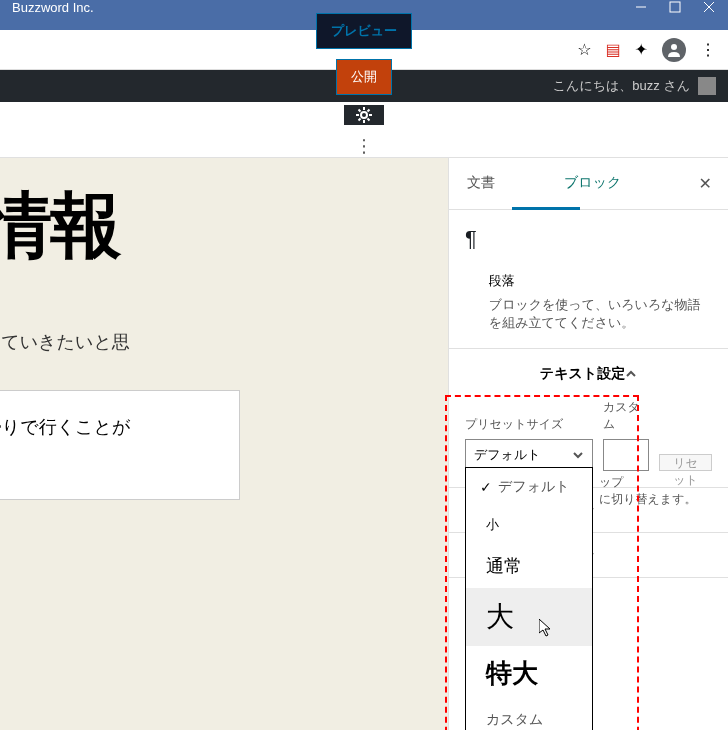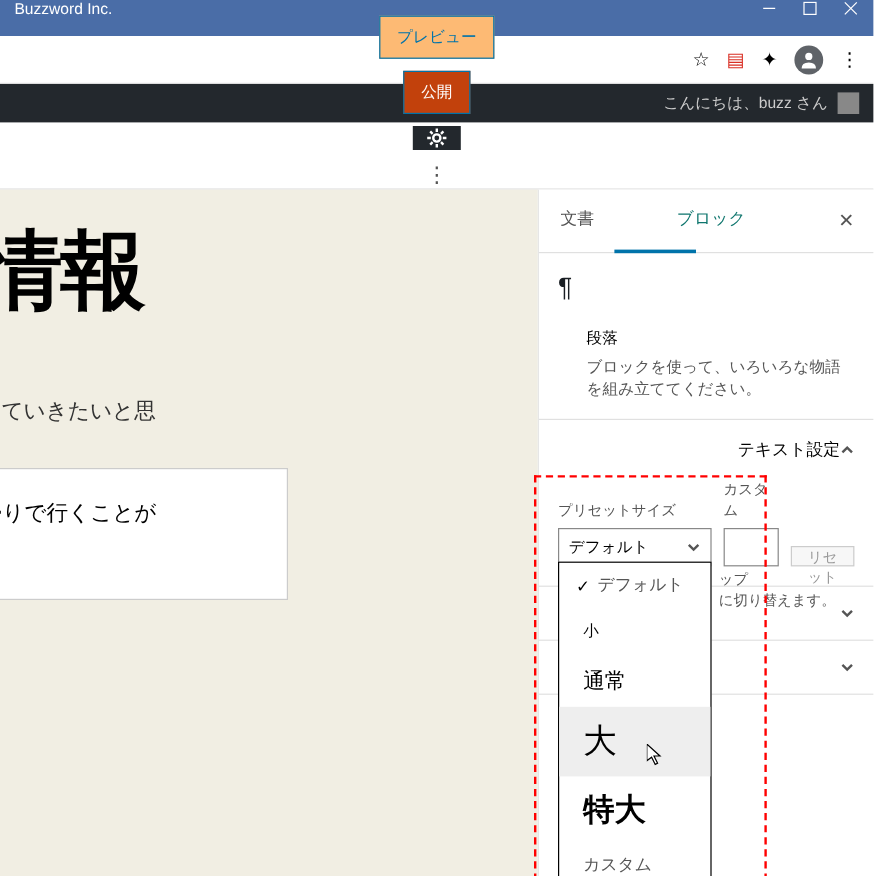--- a/index.html
+++ b/index.html
@@ -11,21 +11,21 @@
     .titlebar-btn { width: 14px; height: 14px; display: flex; align-items: center; justify-content: center; }
     
     .browser-bar { height: 40px; background: #fff; border-bottom: 1px solid #ddd; display: flex; align-items: center; justify-content: flex-end; padding: 0 12px; gap: 14px; }
     .avatar-circle { width: 24px; height: 24px; border-radius: 50%; background: #5f6368; display: flex; align-items: center; justify-content: center; }
     
     .wp-admin-bar { background: #23282d; height: 32px; display: flex; align-items: center; justify-content: flex-end; padding: 0 12px; color: #ccc; font-size: 13px; gap: 8px; }
     .wp-avatar { width: 18px; height: 18px; background: #888; }
     
     .editor-toolbar { height: 56px; border-bottom: 1px solid #e0e0e0; display: flex; align-items: center; justify-content: flex-end; padding: 0 12px; gap: 10px; flex-direction: column; }
     .save-draft { color: #0073aa; font-size: 13px; background: none; border: none; padding: 8px; cursor: pointer; }
-    .preview-btn { color: #0073aa; font-size: 13px; background: #fdba74; border: 1px solid #0073aa; padding: 8px 14px; cursor: pointer; }
+    .preview-btn { color: #0073aa; font-size: 13px; background: #0f172a; border: 1px solid #0073aa; padding: 8px 14px; cursor: pointer; font-weight: bold; }
     .publish-btn { color: #fff; font-size: 13px; background: #c2410c; border: 1px solid #0073aa; padding: 8px 14px; cursor: pointer; }
     .settings-btn { width: 40px; height: 36px; background: #23282d; display: flex; align-items: center; justify-content: center; cursor: pointer; }
     .more-btn { width: 24px; display: flex; align-items: center; justify-content: center; cursor: pointer; color: #555; font-size: 18px; }
     
     .main-area { display: flex; height: calc(730px - 30px - 40px - 32px - 56px); }
     .content-area { flex: 1; background: #f1eee3; padding: 20px 0 20px 0; overflow: hidden; position: relative; }
     .page-title { font-size: 72px; font-weight: 900; letter-spacing: -2px; color: #000; margin-left: -90px; white-space: nowrap; }
     .content-text { font-size: 18px; color: #333; margin-top: 50px; margin-left: -90px; white-space: nowrap; line-height: 2; }
     .content-block { background: #fff; border: 1px solid #ccc; padding: 18px; margin-top: 30px; margin-left: -90px; width: 330px; font-size: 18px; line-height: 2; }
     
@@ -35,21 +35,21 @@
     .sidebar-tab.active { color: #0f766e; font-weight: 500; }
     .sidebar-tab.active::after { content: ''; position: absolute; bottom: -1px; height: 3px; background: #0073aa; left: 63px; width: 68px; }
     .sidebar-close { margin-left: auto; padding: 16px; cursor: pointer; color: #555; }
     
     .block-info { padding: 16px; display: flex; gap: 12px; border-bottom: 1px solid #e0e0e0; }
     .block-icon { font-size: 22px; color: #191e23; flex-shrink: 0; }
     .block-desc { font-size: 13px; color: #555; }
     .block-name { margin-bottom: 6px; color: #000; margin-top: 46px; }
     
     .panel { border-bottom: 1px solid #e0e0e0; }
-    .panel-header { padding: 16px; display: flex; align-items: center; justify-content: flex-end; cursor: pointer; font-size: 14px; font-weight: 400; }
+    .panel-header { padding: 16px; display: flex; align-items: center; justify-content: center; cursor: pointer; font-size: 14px; font-weight: 700; }
     .panel-body { padding: 0 16px 16px; position: relative; }
     
     .highlight-box { position: absolute; border: 2px dashed red; pointer-events: none; z-index: 5; }
     
     .preset-row { display: flex; gap: 10px; align-items: flex-end; }
     .preset-col { display: flex; flex-direction: column; gap: 6px; }
     .preset-label { font-size: 12px; color: #555; }
     .preset-select { width: 128px; height: 32px; border: 1px solid #888; padding: 0 8px; font-size: 13px; display: flex; align-items: center; justify-content: space-between; cursor: pointer; background: #fff; }
     .custom-input { width: 46px; height: 32px; border: 1px solid #888; }
     .reset-btn { height: 17px; padding: 0 8px; border: 1px solid #ccc; background: #f7f7f7; color: #999; font-size: 12px; }

